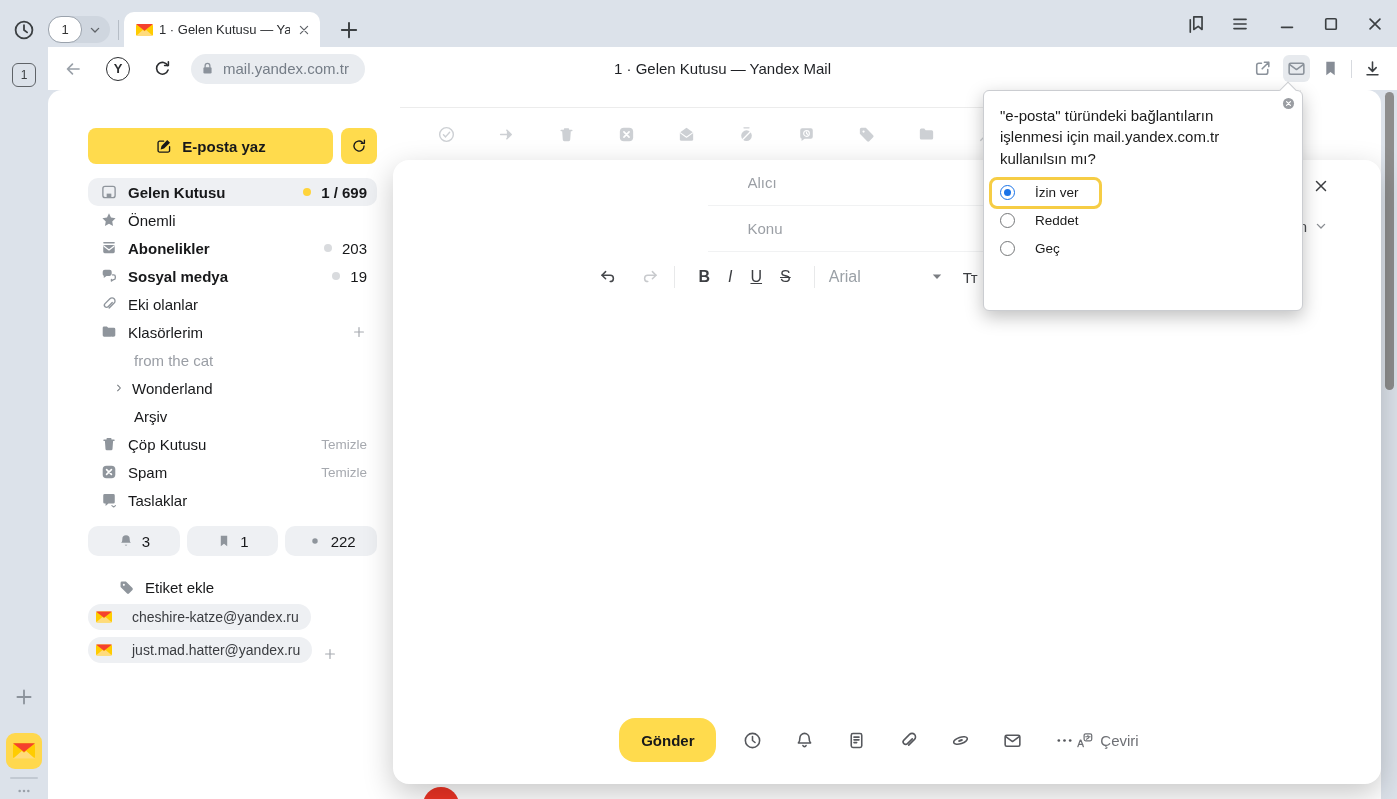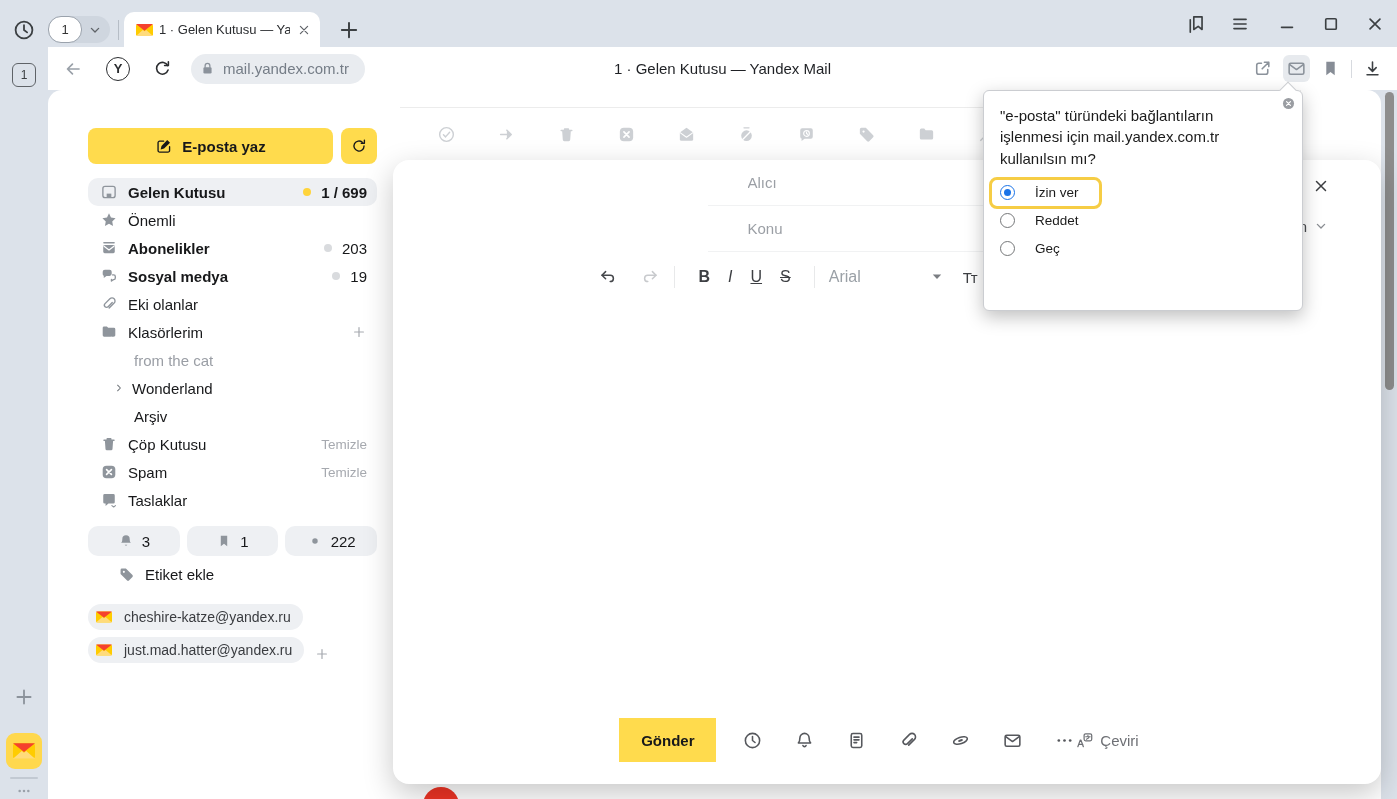--- a/index.html
+++ b/index.html
@@ -80,24 +80,24 @@
   .f-row .sp { flex:1; }
   .f-row .dot { width:8px; height:8px; border-radius:50%; margin-right:10px; }
   .f-row .cnt { font-size:15px; color:#17181a; }
   .f-row .act { font-size:13.5px; color:#a6a9af; }
   .f-row .addp { width:16px; height:16px; color:#a6a9af; }
   .indent1 { padding-left:46px; }
   .badges { display:flex; gap:7px; margin:12px 0 10px; }
   .badge { flex:1; height:30px; background:#eef0f3; border-radius:10px; display:flex; align-items:center;
     justify-content:center; gap:8px; font-size:15px; color:#17181a; cursor:pointer; }
   .badge .ic { width:16px; height:16px; color:#8f959c; }
-  .etiket { display:flex; align-items:flex-start; gap:10px; padding-left:30px; height:30px; font-size:15px;
+  .etiket { display:flex; align-items:flex-end; gap:10px; padding-left:30px; height:30px; font-size:15px;
     color:#17181a; cursor:pointer; margin-bottom:8px; }
   .etiket .ic { width:17px; height:17px; color:#8f959c; }
-  .acct { display:inline-flex; align-items:center; gap:12px; height:26px; background:#eef0f3; border-radius:13px;
+  .acct { display:inline-flex; align-items:center; gap:20px; height:26px; background:#eef0f3; border-radius:13px;
     padding:0 12px 0 8px; font-size:14px; color:#3a3c40; margin-bottom:7px; cursor:pointer; }
   .acct .ic { width:16px; height:16px; }
   .acct-row { display:flex; align-items:center; gap:10px; }
   .acct-plus { width:16px; height:16px; color:#a6a9af; }
 
   
   .list-toolbar { position:absolute; left:352px; right:80px; top:17px; height:53px; border-top:1px solid #ececec;
     display:flex; align-items:center; gap:41px; padding-left:37px; color:#cdd0d4; }
   .list-toolbar .ic { width:19px; height:19px; }
   .vline { position:absolute; top:0; width:1px; height:70px; background:#ececec; }
@@ -113,21 +113,21 @@
   .fmtbar { height:50px; display:flex; align-items:center; padding-left:38px; color:#45474b; }
   .fmtbar .ic { width:20px; height:20px; cursor:pointer; }
   .fmtbar .dis { color:#c8cacd; }
   .fmt-sep { width:1px; height:22px; background:#e8e9ea; margin:0 14px; }
   .fmt-t { font-size:16px; cursor:pointer; padding:0 9px; color:#3d3f43; }
   .fontname { font-size:16px; color:#9aa0a6; width:96px; cursor:pointer; }
   .caret { width:12px; height:12px; color:#7b7e83; margin:0 6px 0 2px; }
   .tt { font-size:15px; color:#3d3f43; letter-spacing:-1px; cursor:pointer; }
   .modal-body { flex:1; }
   .modal-foot { height:80px; display:flex; align-items:center; padding:0 44px 8px 28px; }
-  .sendbtn { width:97px; height:44px; background:#ffdb4d; border:none; border-radius:0; font-size:15px;
+  .sendbtn { width:97px; height:44px; background:#ffdb4d; border:none; border-radius:16px; font-size:15px;
     font-weight:bold; color:#17181a; font-family:inherit; cursor:pointer; }
   .foot-ics { display:flex; align-items:center; gap:31px; margin-left:26px; color:#56585d; }
   .foot-ics .ic { width:21px; height:21px; cursor:pointer; }
   .ceviri { margin-left:auto; display:flex; align-items:center; gap:6px; font-size:15px; color:#6e7075; cursor:pointer; }
   .ceviri .ic { width:19px; height:19px; }
   .modal-x { position:absolute; right:50px; top:16px; width:20px; height:20px; color:#3c3e41; cursor:pointer; }
   .modal-collapse { position:absolute; right:51px; top:57px; width:18px; height:18px; color:#8a8d92; cursor:pointer; }
   .frag { position:absolute; right:74px; top:58px; font-size:15px; color:#4a4c50; }
   .red-peek { position:absolute; left:375px; top:697px; width:36px; height:36px; border-radius:50%;
     background:#ee3425; z-index:1; }

